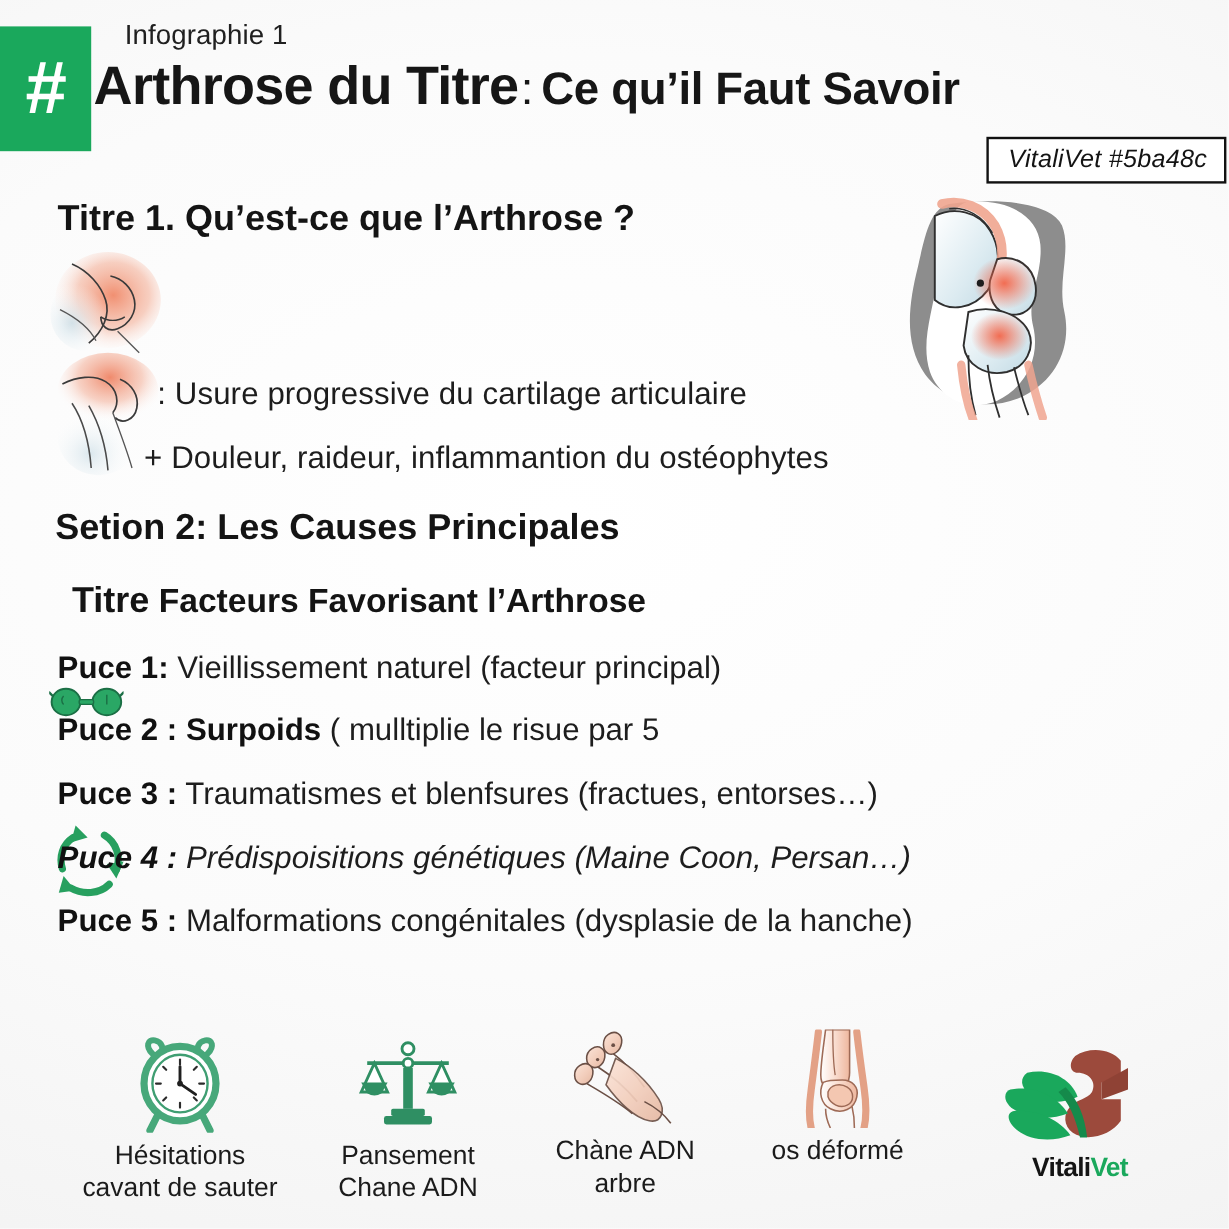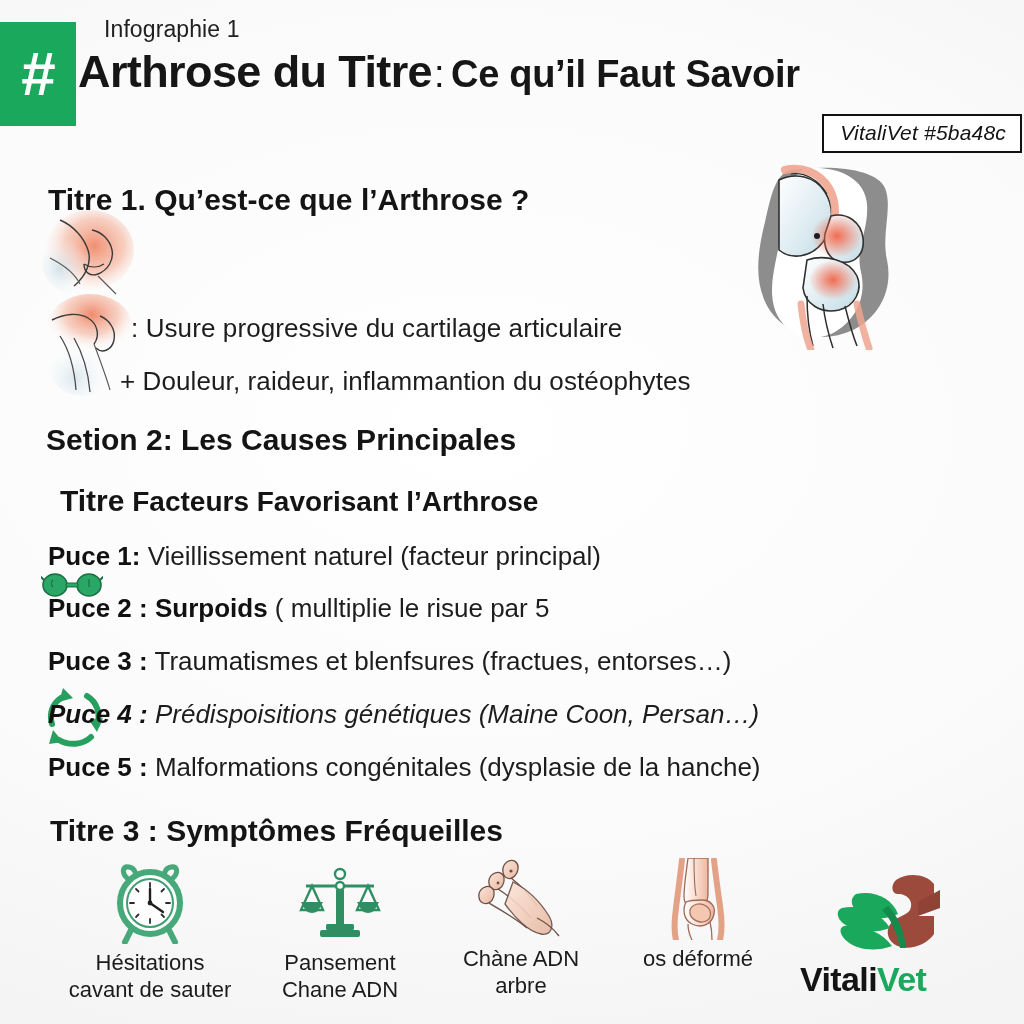--- a/index.html
+++ b/index.html
@@ -110,21 +110,21 @@
   }
   .sec-h .txt {
     font-weight: 700;
     color: #141414;
   }
   .sec-h .txt-reg {
     font-weight: 700;
     color: #141414;
   }
 
-  #sec1-h { left: 48px; top: 168px; font-size: 30px; margin-top: 17px; }
+  #sec1-h { left: 48px; top: 168px; font-size: 30px; }
   #sec2-h { left: 46px; top: 425px; font-size: 30px; }
   #sec2b-h { left: 60px; top: 486px; font-size: 28px; }
   #sec2b-h .lbl { font-size: 30px; }
   #sec3-h { left: 50px; top: 816px; font-size: 30px; }
 
   
   .s1-line {
     position: absolute;
     font-size: 26px;
     font-weight: 400;
@@ -222,22 +222,22 @@
   
   #logo {
     position: absolute;
     left: 800px;
     top: 872px;
     width: 200px;
     height: 140px;
   }
   #logo-mark { width: 200px; height: 88px; display: block; }
   #logo-word {
-    text-align: left;
-    font-size: 34px;
+    text-align: center;
+    font-size: 22px;
     font-weight: 700;
     letter-spacing: -0.6px;
     line-height: 1;
     margin-top: 2px;
   }
   #logo-word .w-a { color: #141414; }
   #logo-word .w-b { color: #1aa85c; }
 </style>
 </head>
 <body>
@@ -389,24 +389,20 @@
   </svg>
 
   <div class="puce" id="puce4">
     <span class="p-lbl">Puce 4 :</span><span class="p-strong"></span><span class="p-txt"> Prédispoisitions génétiques (Maine Coon, Persan…)</span>
   </div>
 
   <div class="puce" id="puce5">
     <span class="p-lbl">Puce 5 :</span><span class="p-strong"></span><span class="p-txt"> Malformations congénitales (dysplasie de la hanche)</span>
   </div>
 
-  <div class="sec-h" id="sec3-h">
-    <span class="lbl">Titre 3 :</span>
-    <span class="txt">Symptômes Fréqueilles</span>
-  </div>
 
   <div class="sym" id="sym1">
     <div class="sym-ico">
       <svg width="78" height="80" viewBox="0 0 78 80">
         <path d="M16 14 C10 8 12 2 18 3 C24 4 26 10 23 15" fill="none" stroke="#47a87a" stroke-width="5" stroke-linecap="round"></path>
         <path d="M62 14 C68 8 66 2 60 3 C54 4 52 10 55 15" fill="none" stroke="#47a87a" stroke-width="5" stroke-linecap="round"></path>
         <ellipse cx="39" cy="39" rx="30" ry="31" fill="#ffffff" stroke="#47a87a" stroke-width="6"></ellipse>
         <ellipse cx="39" cy="39" rx="23" ry="24" fill="#ffffff" stroke="#3f9e72" stroke-width="2"></ellipse>
         <g stroke="#2b2b2b" stroke-width="1.8" stroke-linecap="round">
           <line x1="39" y1="19" x2="39" y2="23"></line>

